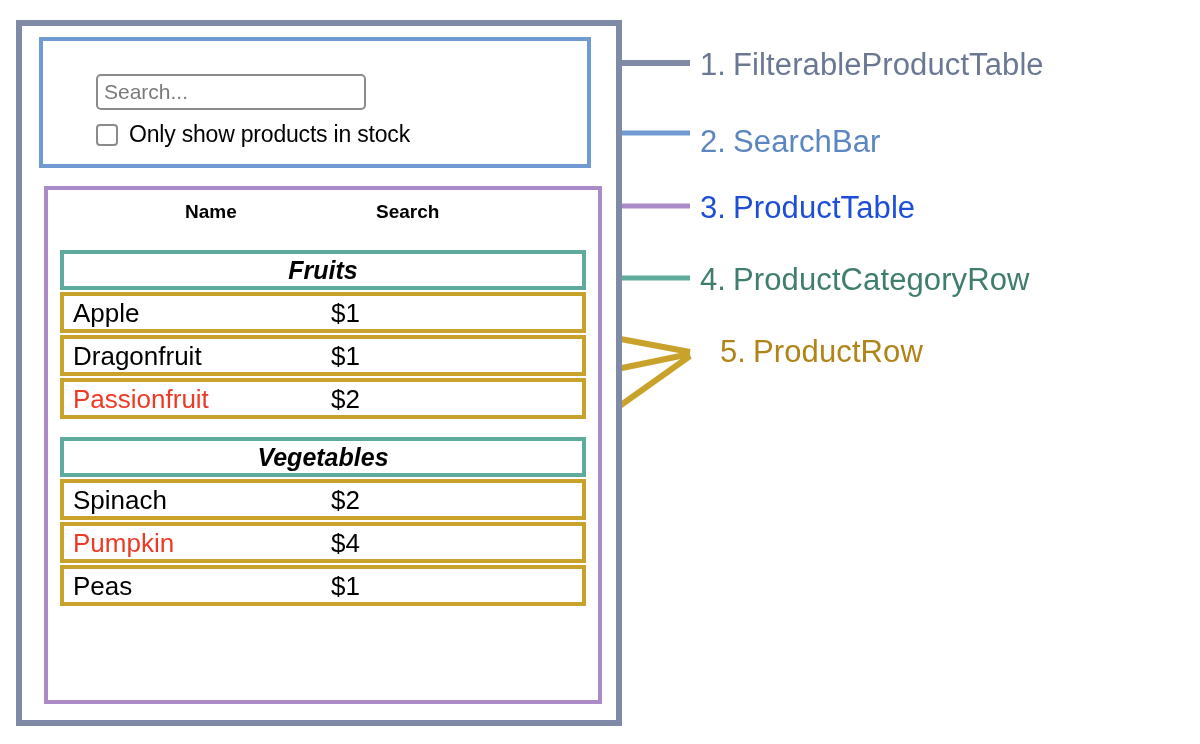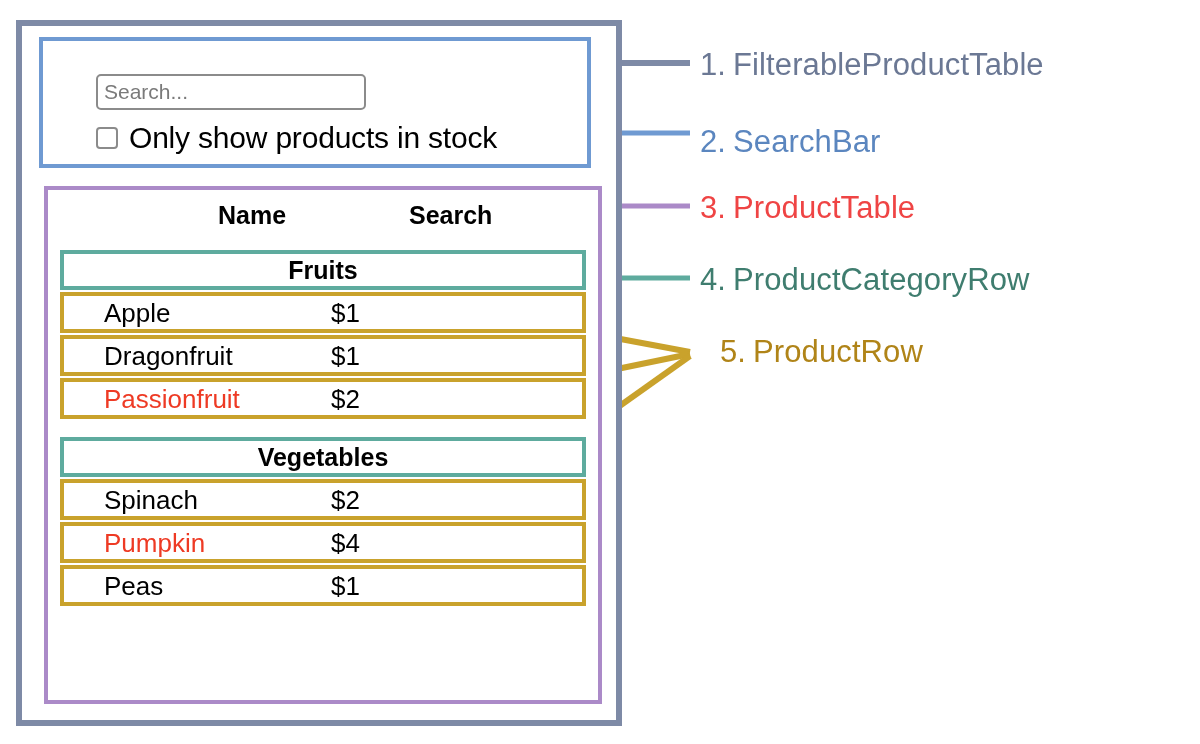--- a/index.html
+++ b/index.html
@@ -85,21 +85,21 @@
   .checkbox-box {
     width: 22px;
     height: 22px;
     box-sizing: border-box;
     border: 2px solid #8b8b8b;
     border-radius: 4px;
     background: #ffffff;
     flex: 0 0 auto;
   }
   .checkbox-label {
-    font-size: 30px;
+    font-size: 23px;
     color: #000000;
     white-space: nowrap;
     letter-spacing: -0.2px;
   }
 
   
   .frame-table {
     position: absolute;
     left: 44px;
     top: 186px;
@@ -112,24 +112,23 @@
 
   .thead {
     position: absolute;
     left: 0;
     top: 11px;
     width: 100%;
     height: 34px;
   }
   .th {
     position: absolute;
-    font-size: 25px;
+    font-size: 19px;
     font-weight: bold;
     color: #000000;
-    margin-left: 33px;
   }
   .th-name  { left: 137px; }
   .th-price { left: 328px; }
 
   
   .rows {
     position: absolute;
     left: 12px;
     top: 60px;
     width: 526px;
@@ -141,39 +140,39 @@
     background: #ffffff;
     height: 40px;
     display: flex;
     align-items: center;
     justify-content: center;
   }
   .cat-row .cat-label {
     font-size: 25px;
     font-weight: bold;
     color: #000000;
+    font-style: italic;
   }
 
   .prod-row {
     box-sizing: border-box;
     border: 4px solid #c9a22c;
     background: #ffffff;
     height: 41px;
     position: relative;
     margin-top: 2px;
   }
   .prod-row .pname {
     position: absolute;
     left: 9px;
     top: 50%;
     transform: translateY(-50%);
     font-size: 26px;
     color: #000000;
     white-space: nowrap;
-    margin-left: 31px;
   }
   .prod-row .pname.oos { color: #ee3a24; }
   .prod-row .pprice {
     position: absolute;
     left: 267px;
     top: 50%;
     transform: translateY(-50%);
     font-size: 26px;
     color: #000000;
   }
@@ -184,21 +183,21 @@
   .anno {
     position: absolute;
     font-family: Liberation Sans, sans-serif;
     font-size: 31px;
     white-space: nowrap;
     letter-spacing: 0.1px;
   }
   .anno .num { margin-right: 7px; }
   .anno-1 { left: 700px; top: 47px;  color: #6b7894; }
   .anno-2 { left: 700px; top: 124px; color: #5b86bf; }
-  .anno-3 { left: 700px; top: 190px; color: #ef4444; text-align: center; }
+  .anno-3 { left: 700px; top: 190px; color: #1d4ed8; text-align: center; }
   .anno-4 { left: 700px; top: 262px; color: #3f7d6f; text-align: center; }
   .anno-5 { left: 720px; top: 334px; color: #b08418; }
 </style>
 </head>
 <body>
 
 <div id="canvas">
 
   <svg id="leaders" viewBox="0 0 1200 744">
 

